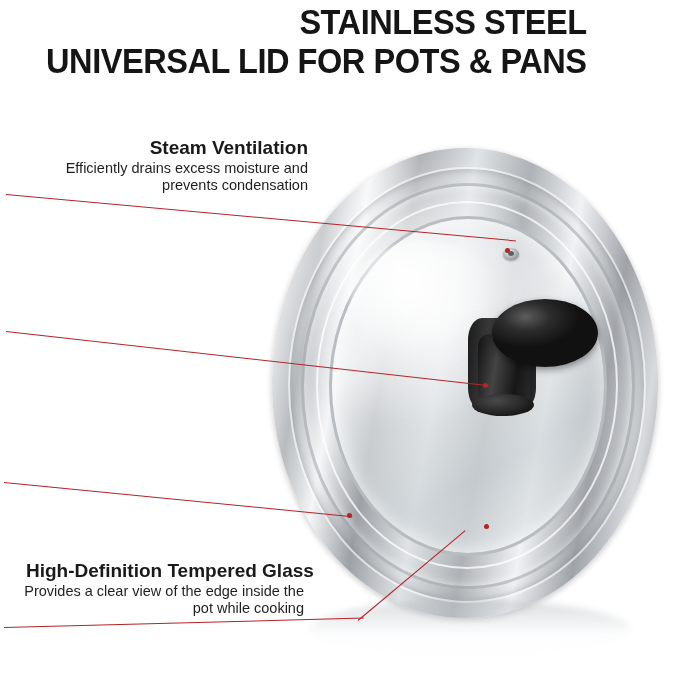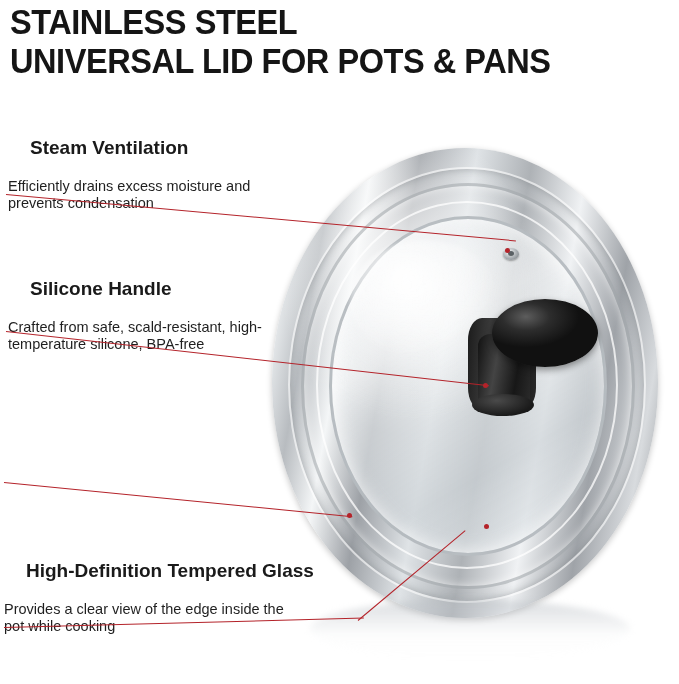--- a/index.html
+++ b/index.html
@@ -8,20 +8,21 @@
     background: #ffffff;
   }
   #page {
     position: relative;
     width: 679px;
     height: 672px;
     background: #ffffff;
     overflow: hidden;
     font-family: "Liberation Sans", sans-serif;
     color: #111111;
+    text-align: right;
   }
 
   
   .title-block {
     position: absolute;
     left: 10px;
     top: 2px;
     width: 620px;
   }
   .title-line {
@@ -46,21 +47,21 @@
     font-weight: bold;
     color: #1a1a1a;
     line-height: 23px;
     white-space: nowrap;
     margin-left: 22px;
   }
   .feature-desc {
     font-size: 14.5px;
     line-height: 17px;
     color: #1f1f1f;
-    margin-top: 19px;
+    margin-top: 1px;
   }
   #feature-0 { left: 8px;  top: 136px; }
   #feature-1 { left: 8px;  top: 277px; }
   #feature-2 { left: 4px;  top: 420px; }
   #feature-3 { left: 4px;  top: 559px; }
 
   
   .leader {
     position: absolute;
     height: 1px;
@@ -224,24 +225,20 @@
     <div class="reflection"></div>
   </div>
 
   <div class="feature" id="feature-0">
     <div class="feature-title">Steam Ventilation</div>
     <div class="feature-desc">Efficiently drains excess moisture and prevents condensation</div>
   </div>
   <div class="leader" style="left:6px; top:194px; width:512px; transform: rotate(5.2deg);"></div>
   <div class="dot" style="left:505px; top:248px;"></div>
 
-  <div class="feature" id="feature-1">
-    <div class="feature-title">Silicone Handle</div>
-    <div class="feature-desc">Crafted from safe, scald-resistant, high-temperature silicone, BPA-free</div>
-  </div>
   <div class="leader" style="left:6px; top:331px; width:486px; transform: rotate(6.4deg);"></div>
   <div class="dot" style="left:483px; top:383px;"></div>
 
   <div class="feature" id="feature-2">
   </div>
   <div class="leader" style="left:4px; top:482px; width:350px; transform: rotate(5.6deg);"></div>
   <div class="dot" style="left:347px; top:513px;"></div>
 
   <div class="feature" id="feature-3">
     <div class="feature-title">High-Definition Tempered Glass</div>

